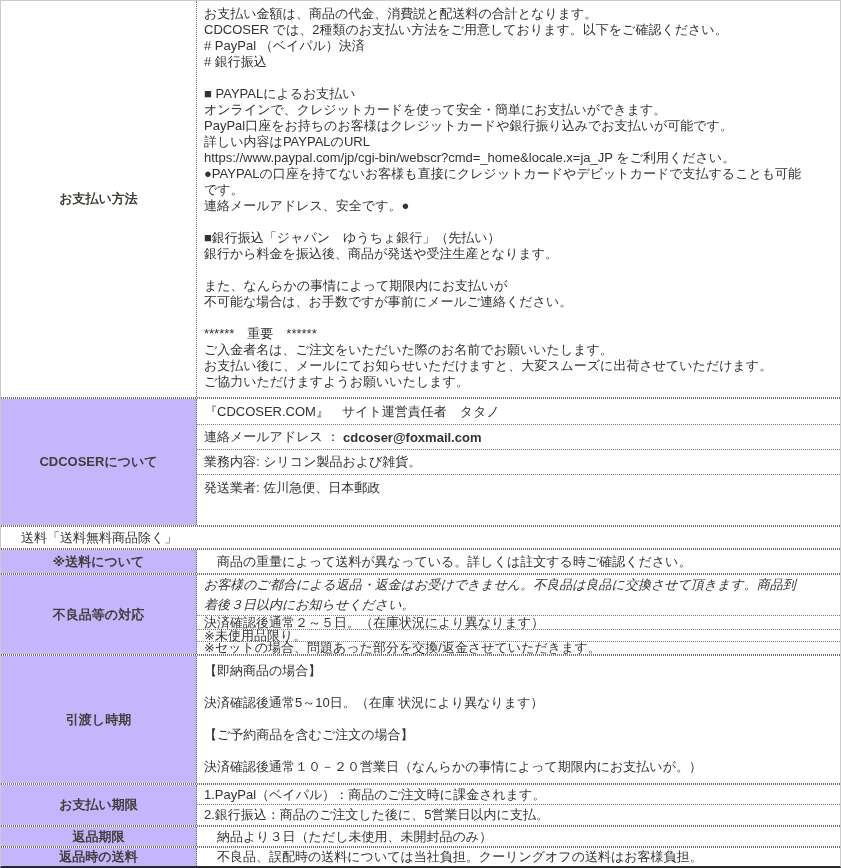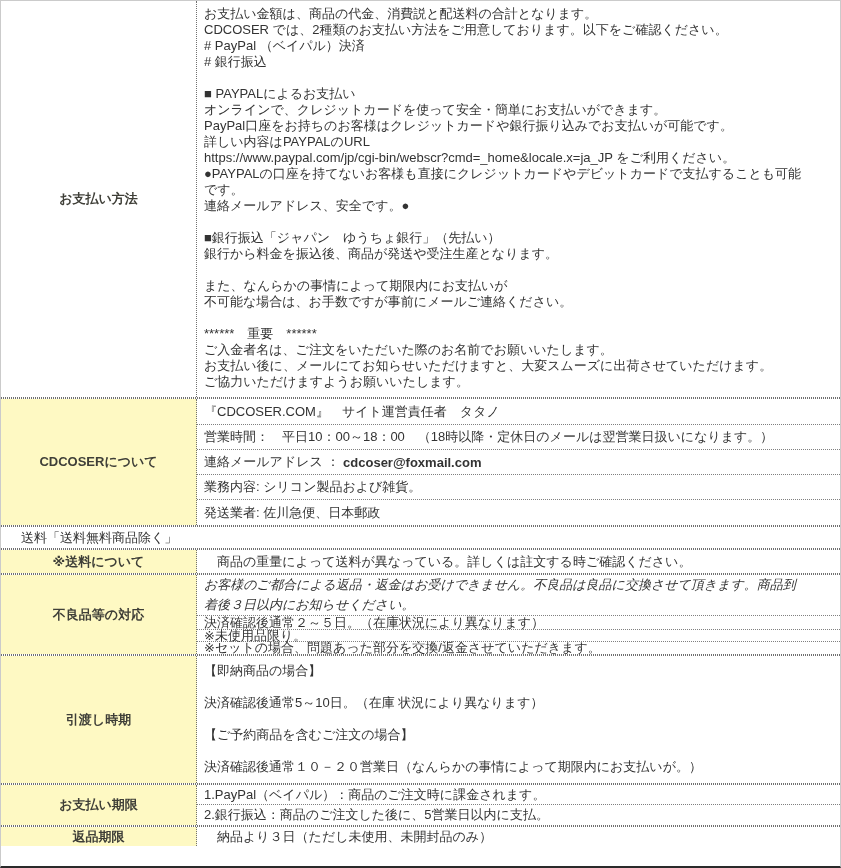--- a/index.html
+++ b/index.html
@@ -19,21 +19,21 @@
   .row { border-bottom:1px dotted #707070; }
   .row:last-child { border-bottom:none; }
   .row + .row { border-top:1px dotted #707070; }
   .lcell {
     box-sizing:border-box;
     width:196px; flex:0 0 196px;
     border-right:1px dotted #707070;
     display:flex; align-items:center; justify-content:center;
     font-weight:bold; color:#3f3f38;
     text-align:center;
-    background:#fef9c3;
+    background:#c4b5fd;
     white-space:pre-wrap;
   }
   .row-white .lcell { background:#ffffff; }
   .rcell { flex:1 1 auto; min-width:0; display:flex; flex-direction:column; }
   .textblock { padding:5px 2px 0 7px; }
   .line { height:16px; line-height:16px; white-space:pre; overflow:visible; }
   .sub {
     box-sizing:border-box;
     display:flex; align-items:center;
     padding-left:7px; padding-right:2px;
@@ -94,21 +94,20 @@
           <div class="line">お支払い後に、メールにてお知らせいただけますと、大変スムーズに出荷させていただけます。</div>
           <div class="line">ご協力いただけますようお願いいたします。</div>
         </div>
     </div>
   </div>
 
   <div class="row h-r2">
     <div class="lcell">CDCOSERについて</div>
     <div class="rcell">
       <div class="sub s26">『CDCOSER.COM』　サイト運営責任者　タタノ</div>
-      <div class="sub s25">営業時間：　平日10：00～18：00　（18時以降・定休日のメールは翌営業日扱いになります。）</div>
       <div class="sub s25">
         <span>連絡メールアドレス ： </span><span class="bold">cdcoser@foxmail.com</span>
       </div>
       <div class="sub s25">業務内容: シリコン製品および雑貨。</div>
       <div class="sub s25">発送業者: 佐川急便、日本郵政</div>
     </div>
   </div>
 
   <div class="row h-r3">
     <div class="rcell">
@@ -159,14 +158,20 @@
     </div>
   </div>
 
   <div class="row h-r8">
     <div class="lcell">返品期限</div>
     <div class="rcell">
       <div class="simpletext">納品より３日（ただし未使用、未開封品のみ）</div>
     </div>
   </div>
 
+  <div class="row h-r9">
+    <div class="lcell">返品時の送料</div>
+    <div class="rcell">
+      <div class="simpletext">不良品、誤配時の送料については当社負担。クーリングオフの送料はお客様負担。</div>
+    </div>
+  </div>
 
 </div>
 
 </body></html>

